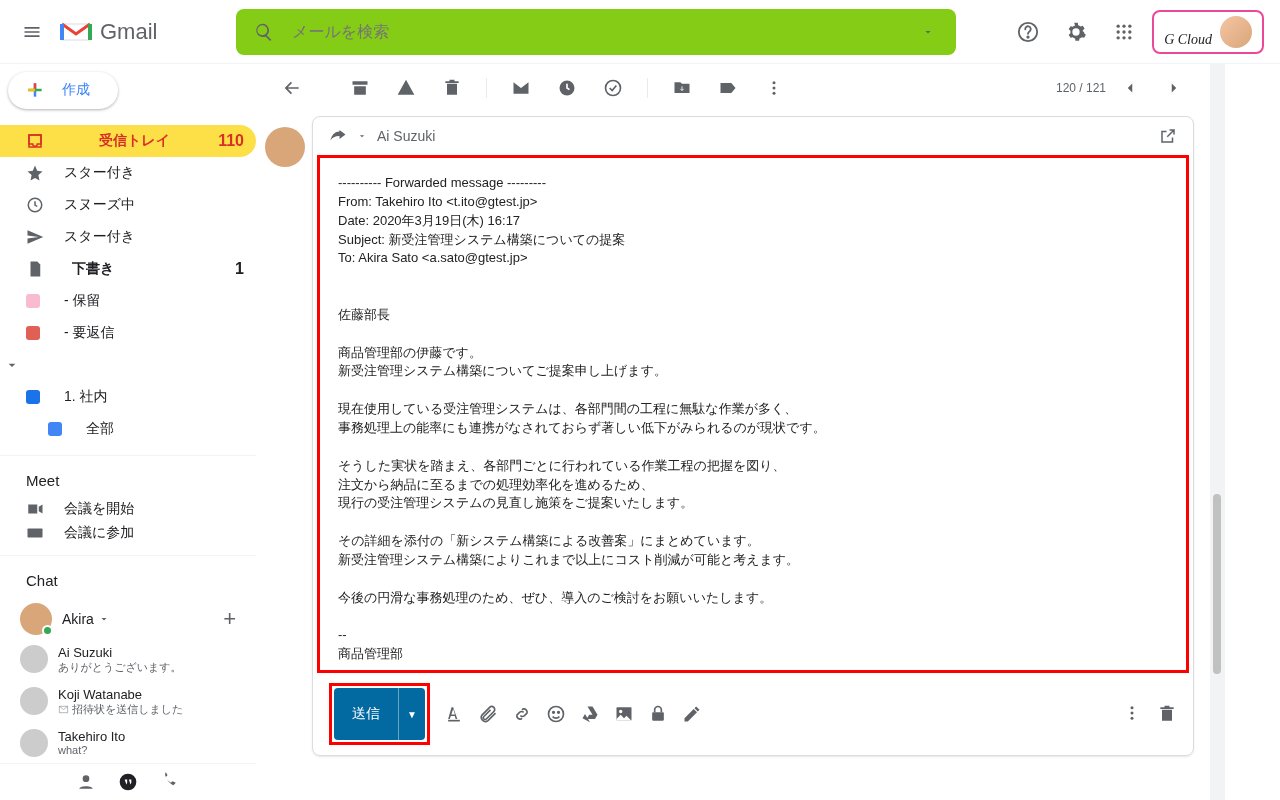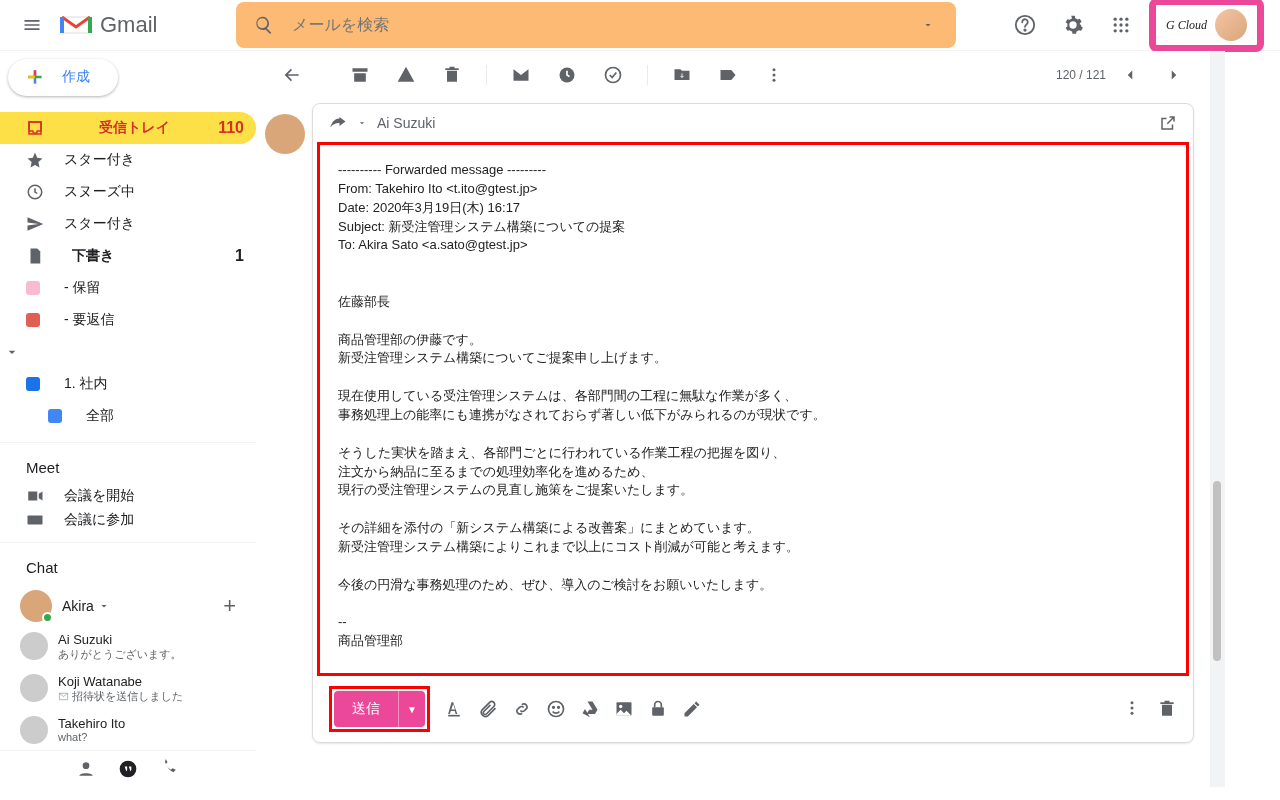--- a/index.html
+++ b/index.html
@@ -1,27 +1,27 @@
 <!DOCTYPE html>
 <html><head>
 <meta charset="utf-8">
 <style>
 * { margin: 0; padding: 0; box-sizing: border-box; }
 body { font-family: 'Helvetica Neue', Arial, sans-serif; font-size: 14px; color: #202124; background: #fff; overflow: hidden; width: 1280px; height: 800px; }
 
 
-.header { display: flex; align-items: center; height: 51px; padding: 8px; border-bottom: 1px solid #f1f3f4; }
+.header { display: flex; align-items: center; height: 64px; padding: 8px; border-bottom: 1px solid #f1f3f4; }
 .hamburger { width: 48px; height: 48px; display:flex; align-items:center; justify-content:center; cursor:pointer; border-radius:50%; }
 .logo-area { display:flex; align-items:center; gap:8px; padding-left:4px; padding-right:30px; min-width:180px; }
 .gmail-logo { font-size:22px; color:#5f6368; }
-.search-bar { flex:1; max-width:720px; background:#fdba74; border-radius:8px; height:46px; display:flex; align-items:center; padding:0 8px; }
+.search-bar { flex:1; max-width:720px; background:#84cc16; border-radius:8px; height:46px; display:flex; align-items:center; padding:0 8px; }
 .search-bar input { flex:1; border:none; background:transparent; font-size:16px; padding:0 8px; outline:none; }
 .header-right { display:flex; align-items:center; gap:8px; margin-left:auto; padding-right:8px; }
 .icon-btn { width:40px; height:40px; display:flex; align-items:center; justify-content:center; border-radius:50%; cursor:pointer; color:#5f6368; }
-.gcloud-badge { border:7px solid #ec4899; border-radius:8px; padding:4px 10px; display:flex; align-items:center; gap:8px; font-family:cursive; font-size:12px; font-style:italic; }
+.gcloud-badge { border:2px solid #ec4899; border-radius:8px; padding:4px 10px; display:flex; align-items:flex-end; gap:8px; font-family:cursive; font-size:14px; font-style:italic; }
 .avatar { width:32px; height:32px; border-radius:50%; background:linear-gradient(135deg,#f5c6a5,#d9a679); }
 
 
 .body { display:flex; height:calc(100% - 64px); }
 
 
 .sidebar { width:256px; display:flex; flex-direction:column; padding-top:8px; overflow:hidden; }
 .compose-btn { margin:0 0 16px 8px; width:110px; height:48px; border-radius:24px; box-shadow:0 1px 3px rgba(0,0,0,0.3); display:flex; align-items:center; gap:12px; padding:0 20px 0 12px; background:#fff; cursor:pointer; font-size:14px; color:#3b82f6; }
 .plus-icon { width:30px; height:30px; }
 .nav-list { list-style:none; }
@@ -62,21 +62,21 @@
 
 .compose-card { margin:4px 16px 16px 56px; border:1px solid #dadce0; border-radius:8px; box-shadow:0 1px 2px rgba(0,0,0,0.1); display:flex; flex-direction:column; position:relative; flex:1; max-height:640px; }
 .sender-avatar { position:absolute; left:-48px; top:10px; width:40px; height:40px; border-radius:50%; background:#d9a679; }
 .recip-row { display:flex; align-items:center; padding:10px 16px; gap:10px; color:#5f6368; font-size:14px; }
 .recip-row .popout { margin-left:auto; cursor:pointer; }
 
 .body-frame { border:3px solid #ff0000; margin:0 4px; flex:1; padding:16px 18px; overflow:hidden; font-size:13px; line-height:1.45; white-space:pre-wrap; color:#222; }
 
 .compose-footer { display:flex; align-items:center; padding:10px 16px; gap:14px; }
 .send-wrap { border:3px solid #ff0000; padding:2px; }
-.send-btn { background:#ec4899; color:#fff; border-radius:4px; height:36px; display:flex; align-items:center; cursor:pointer; font-weight:500; }
+.send-btn { background:#0369a1; color:#fff; border-radius:4px; height:52px; display:flex; align-items:center; cursor:pointer; font-weight:500; }
 .send-btn .send-label { padding:0 18px; }
 .send-btn .send-drop { border-left:1px solid rgba(255,255,255,0.4); padding:0 8px; font-size:10px; height:100%; display:flex; align-items:center; }
 .footer-ico { color:#5f6368; cursor:pointer; display:flex; }
 .footer-right { margin-left:auto; display:flex; gap:16px; color:#5f6368; }
 
 
 .rail { width:56px; border-left:1px solid #f1f3f4; display:flex; flex-direction:row; align-items:center; padding-top:16px; gap:24px; }
 .rail-ico { width:20px; height:20px; cursor:pointer; }
 .rail-sep { width:20px; border-top:1px solid #dadce0; }
 .rail-bottom { margin-top:auto; margin-bottom:16px; }

